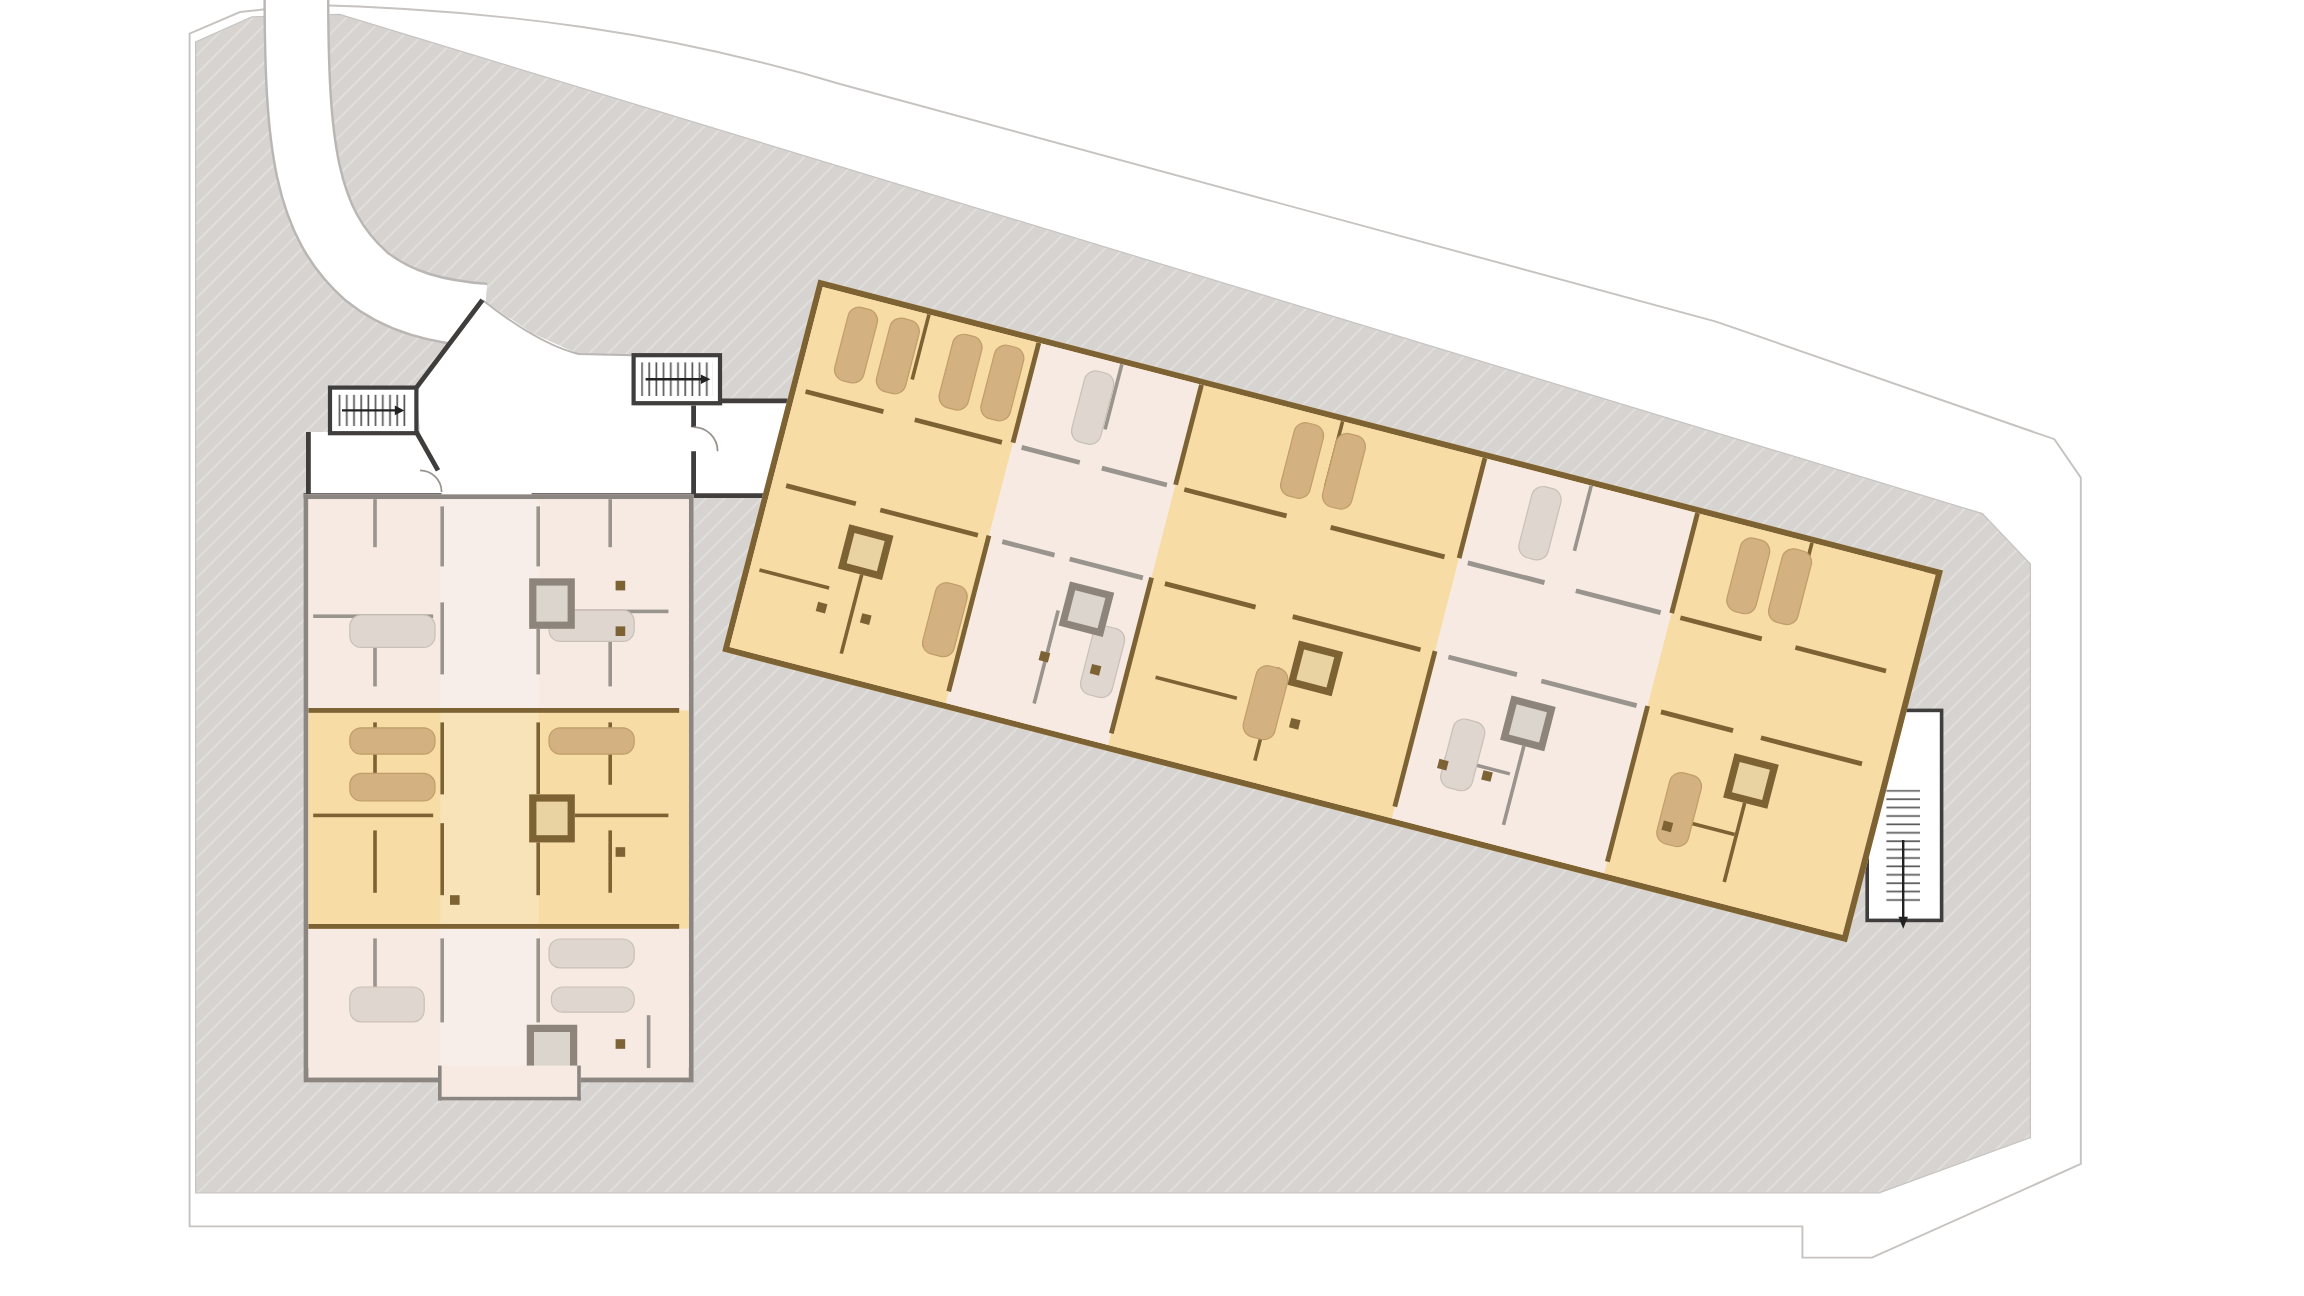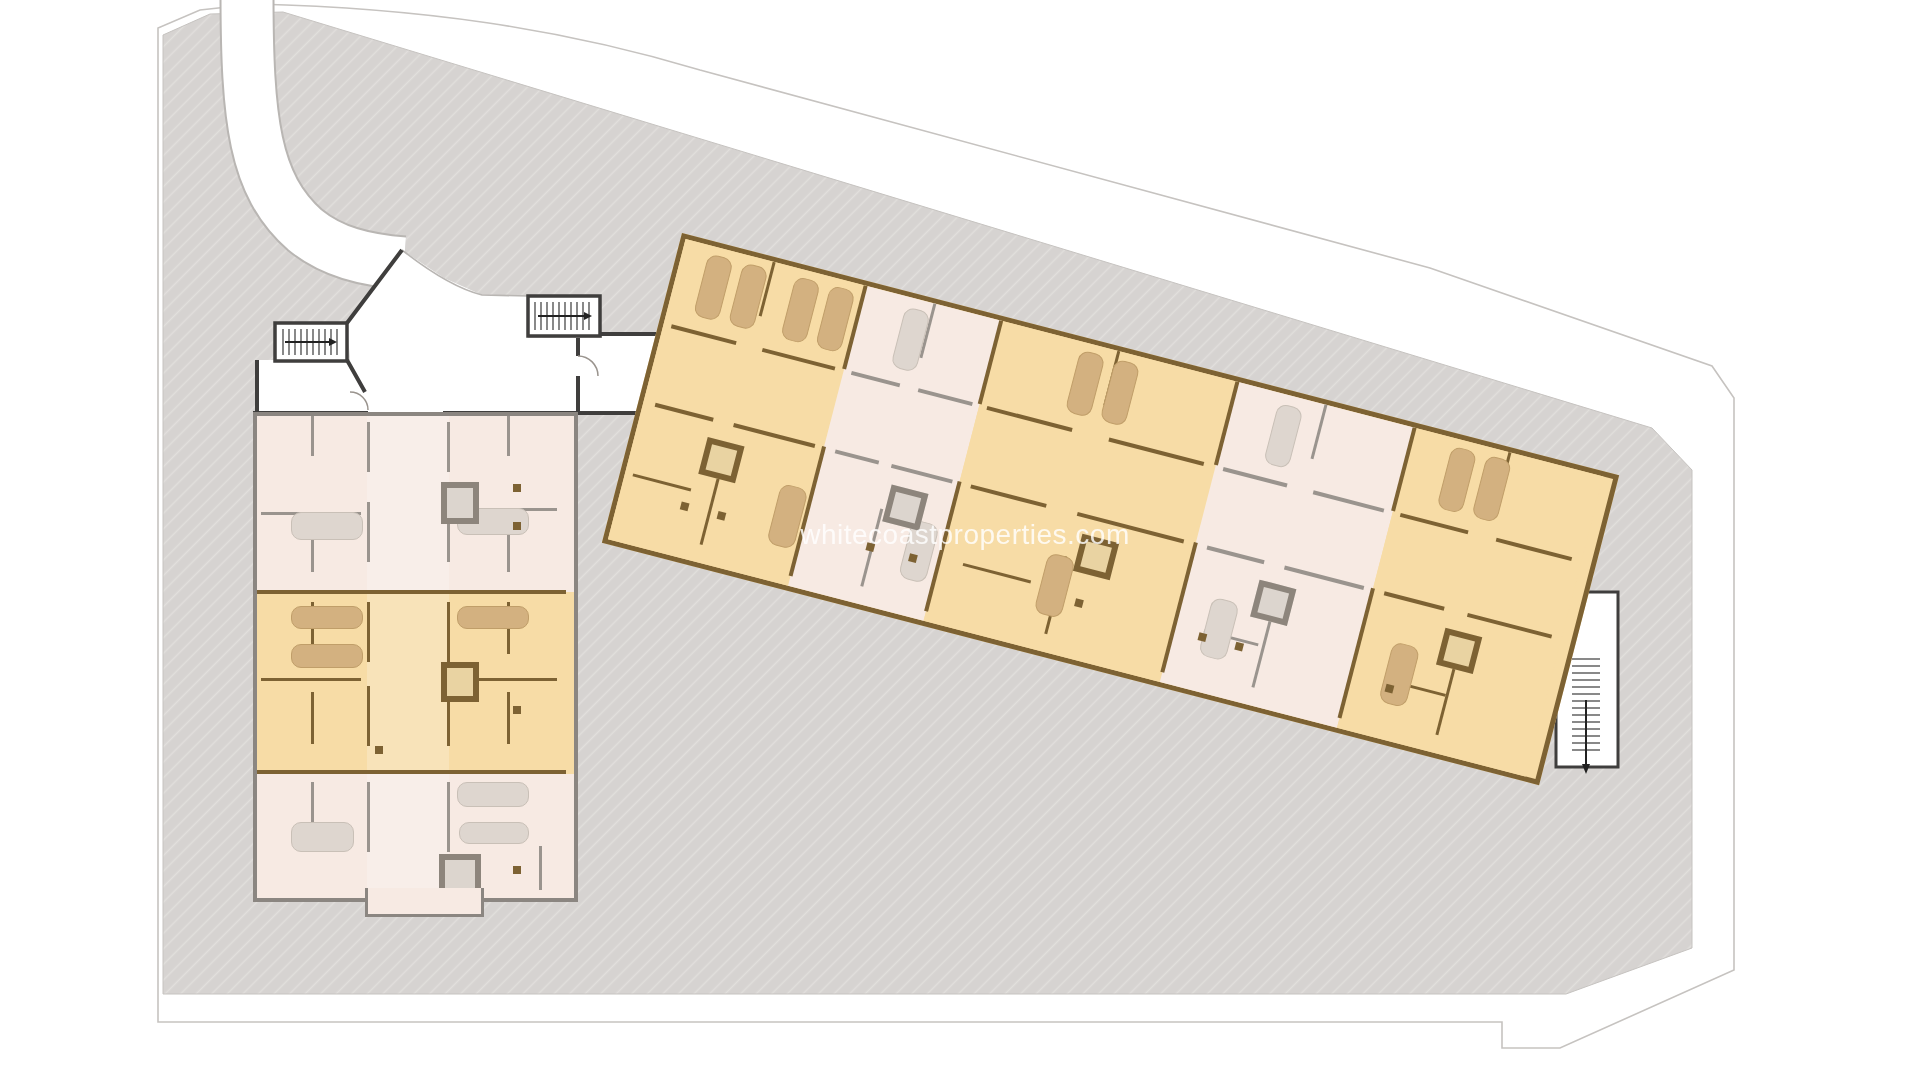--- a/index.html
+++ b/index.html
@@ -204,14 +204,13 @@
       <div class="abs col" style="left: 62px; top: 255px; width: 8px; height: 8px;"></div>
       <div class="abs col" style="left: 100px; top: 255px; width: 8px; height: 8px;"></div>
       <div class="abs col" style="left: 252px; top: 248px; width: 8px; height: 8px;"></div>
       <div class="abs col" style="left: 296px; top: 248px; width: 8px; height: 8px;"></div>
       <div class="abs col" style="left: 468px; top: 250px; width: 8px; height: 8px;"></div>
       <div class="abs col" style="left: 596px; top: 252px; width: 8px; height: 8px;"></div>
       <div class="abs col" style="left: 634px; top: 252px; width: 8px; height: 8px;"></div>
       <div class="abs col" style="left: 790px; top: 255px; width: 8px; height: 8px;"></div>
     </div>
 
-  <div id="watermark">whitecoastproperties.com</div>
 </div>
 
 </body></html>

